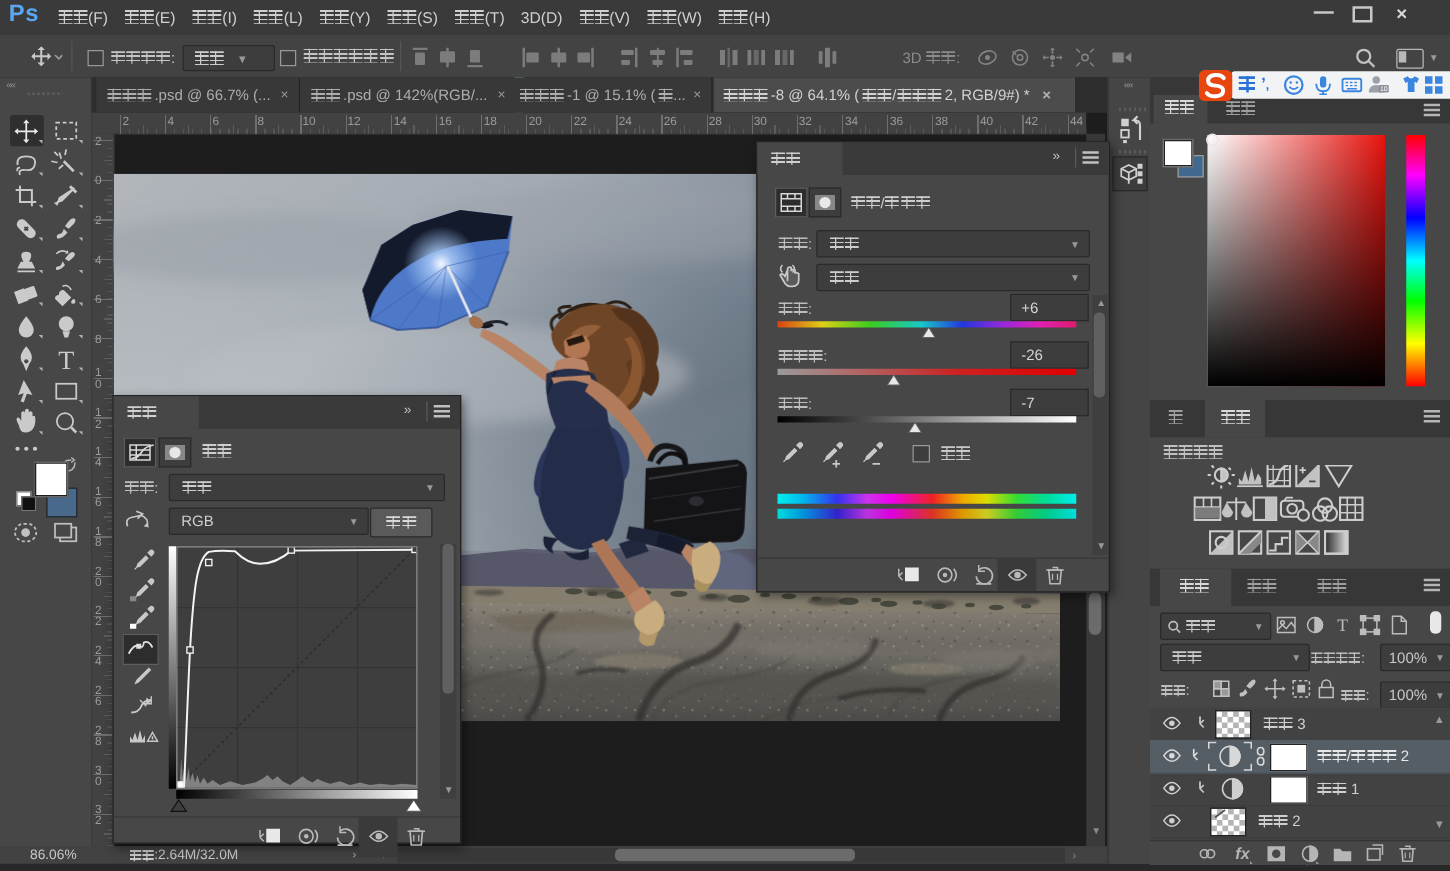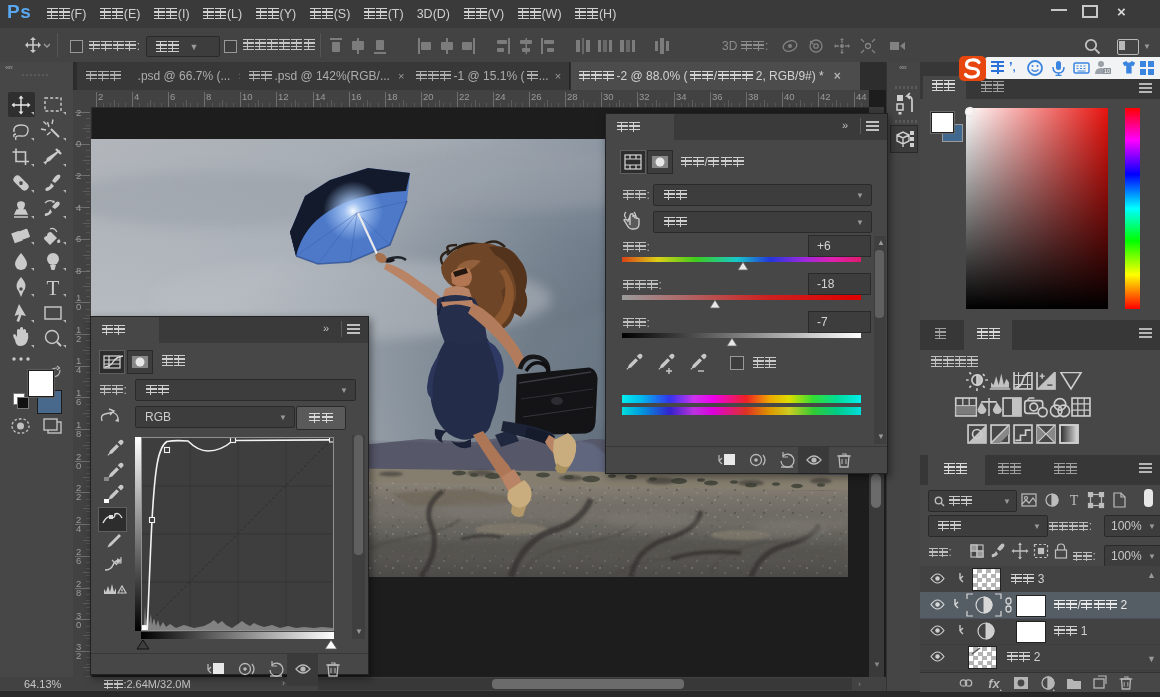--- a/index.html
+++ b/index.html
@@ -150,40 +150,40 @@
     </div>
   <div class="abs" style="left:1143px;top:14px;color:#999;font-size:8px">▼</div>
 </div>
 
 <div class="abs" style="left:0;top:62px;width:886px;height:28px;background:#2d2d2d" id="tabbar">
   <div class="abs" style="left:7px;top:2px;color:#9a9a9a;font-size:9px;letter-spacing:-1px">««</div>
   <div class="abs row" style="left:77px;top:0;height:28px;background:#383838;border-right:1px solid #252525;padding:0 8px;color:#adadad">
     <span class="z"></span>
       <span class="z"></span>
       <span class="z"></span>
-      <span style="margin:0 2px 0 16px">.psd @ 66.7% (...</span>
+      <span style="margin:0 2px 0 2px">.psd @ 66.7% (...</span>
       <span style="color:#9a9a9a;margin-left:6px;font-size:11px">×</span>
   </div>
   <div class="abs row" style="left:240px;top:0;height:28px;background:#383838;border-right:7px solid #7dd3fc;padding:0 8px;color:#adadad">
     <span class="z"></span>
       <span class="z"></span>
       <span style="margin:0 2px">.psd @ 142%(RGB/...</span>
       <span style="color:#9a9a9a;margin-left:6px;font-size:11px">×</span>
   </div>
   <div class="abs row" style="left:407px;top:0;height:28px;background:#383838;border-right:1px solid #252525;padding:0 8px;color:#adadad">
     <span class="z"></span>
       <span class="z"></span>
       <span class="z"></span>
       <span style="margin:0 2px">-1 @ 15.1% (</span>
       <span class="z"></span>
       <span>...</span>
       <span style="color:#9a9a9a;margin-left:6px;font-size:11px">×</span>
   </div>
   <div class="abs row" style="left:571px;top:0;width:275px;height:28px;background:#4c4c4c;padding:0 7px;color:#d2d2d2">
-    <span class="z"></span><span class="z"></span><span class="z"></span><span style="margin:0 2px">-2 @ 88.0% (</span><span class="z"></span><span class="z"></span>/<span class="z"></span><span class="z"></span><span class="z"></span><span style="margin:0 2px">2, RGB/9#) *</span><span style="color:#b0b0b0;margin-left:8px;font-size:12px;font-weight:bold">×</span>
+    <span class="z"></span><span class="z"></span><span class="z"></span><span style="margin:0 2px">-8 @ 64.1% (</span><span class="z"></span><span class="z"></span>/<span class="z"></span><span class="z"></span><span class="z"></span><span style="margin:0 2px">2, RGB/9#) *</span><span style="color:#b0b0b0;margin-left:8px;font-size:12px;font-weight:bold">×</span>
   </div>
 </div>
 
 <div class="abs" id="toolbar" style="left:0;top:62px;width:73px;height:628px;background:#474747;border-right:1px solid #2a2a2a">
   <div class="abs" style="left:5px;top:1px;color:#9a9a9a;font-size:8px;letter-spacing:-1px">««</div>
   <div class="abs" style="left:22px;top:12px;width:28px;height:2px;background:repeating-linear-gradient(to right,#5a5a5a 0 2px,transparent 2px 4px)"></div>
   <div class="abs" style="left:8px;top:30px;width:27px;height:25px;background:#2f2f2f;border-radius:2px"></div>
   <svg class="abs" style="left:0;top:24px" width="73" height="360" viewBox="0 0 73 360" fill="none" stroke="#cacaca" stroke-width="1.4">
 
     <g transform="translate(21,19)" stroke="#e8e8e8">
@@ -590,21 +590,21 @@
     <path d="M466 324 Q472 330 479 327 L474 334 Q466 336 464 329 Z" fill="#a8905f"></path>
   </svg>
 
   <div class="abs" style="left:796px;top:17px;width:15px;height:570px;background:#3a3a3a">
     <div class="abs" style="left:2px;top:367px;width:10px;height:34px;background:#6b6b6b;border-radius:5px"></div>
     <div class="abs" style="left:4px;top:553px;color:#888;font-size:8px">▼</div>
   </div>
 </div>
 
 <div class="abs" style="left:0;top:677px;width:886px;height:14px;background:#424242" id="statusbar">
-  <div class="abs" style="left:24px;top:1px;color:#c8c8c8;font-size:11px">64.13%</div>
+  <div class="abs" style="left:24px;top:1px;color:#c8c8c8;font-size:11px">86.06%</div>
   <div class="abs row" style="left:103px;top:1px;color:#c8c8c8;font-size:11px"><span class="z s"></span><span class="z s"></span>:2.64M/32.0M</div>
   <div class="abs" style="left:282px;top:1px;color:#aaa;font-size:9px">›</div>
   <div class="abs" style="left:305px;top:2px;color:#888;font-size:9px">‹</div>
   <div class="abs" style="left:318px;top:1px;width:534px;height:12px;background:#383838">
     <div class="abs" style="left:174px;top:1px;width:192px;height:10px;background:#6b6b6b;border-radius:4px"></div>
   </div>
   <div class="abs" style="left:858px;top:2px;color:#888;font-size:9px">›</div>
 </div>
 <div class="abs" style="left:0;top:691px;width:1160px;height:6px;background:#282828"></div>
 
@@ -1140,21 +1140,21 @@
       <span class="z"></span>
       <span style="position:absolute;right:7px;color:#999;font-size:8px">▼</span>
     </div>
   <div class="row abs" style="left:16px;top:126px;color:#bdbdbd"><span class="z"></span><span class="z"></span>:</div>
   <div class="abs row" style="left:202px;top:121px;width:53px;height:20px;background:#3d3d3d;border:1px solid #2a2a2a;padding-left:8px;color:#d5d5d5">+6</div>
   <div class="abs" style="left:16px;top:143px;width:239px;height:5px;background:linear-gradient(to right,#d84315,#ddd016 15%,#3ccc1d 31%,#17c9c9 48%,#2436dd 62%,#9c27dd 76%,#e020b0 88%,#e01a6e)"></div>
   <svg class="abs" style="left:130px;top:148px" width="14" height="9" viewBox="0 0 14 9">
       <path d="M7 0 l5 8 h-10z" fill="#e8e8e8" stroke="#666" stroke-width="0.8"></path>
     </svg>
   <div class="row abs" style="left:16px;top:164px;color:#bdbdbd"><span class="z"></span><span class="z"></span><span class="z"></span>:</div>
-  <div class="abs row" style="left:202px;top:159px;width:53px;height:20px;background:#3d3d3d;border:1px solid #2a2a2a;padding-left:8px;color:#d5d5d5">-18</div>
+  <div class="abs row" style="left:202px;top:159px;width:53px;height:20px;background:#3d3d3d;border:1px solid #2a2a2a;padding-left:8px;color:#d5d5d5">-26</div>
   <div class="abs" style="left:16px;top:181px;width:239px;height:5px;background:linear-gradient(to right,#9b9b9b,#c22 60%,#e00000)"></div>
   <svg class="abs" style="left:102px;top:186px" width="14" height="9" viewBox="0 0 14 9">
       <path d="M7 0 l5 8 h-10z" fill="#e8e8e8" stroke="#666" stroke-width="0.8"></path>
     </svg>
   <div class="row abs" style="left:16px;top:202px;color:#bdbdbd"><span class="z"></span><span class="z"></span>:</div>
   <div class="abs row" style="left:202px;top:197px;width:53px;height:20px;background:#3d3d3d;border:1px solid #2a2a2a;padding-left:8px;color:#d5d5d5">-7</div>
   <div class="abs" style="left:16px;top:219px;width:239px;height:5px;background:linear-gradient(to right,#000,#fff)"></div>
   <svg class="abs" style="left:119px;top:224px" width="14" height="9" viewBox="0 0 14 9">
       <path d="M7 0 l5 8 h-10z" fill="#e8e8e8" stroke="#666" stroke-width="0.8"></path>
     </svg>

